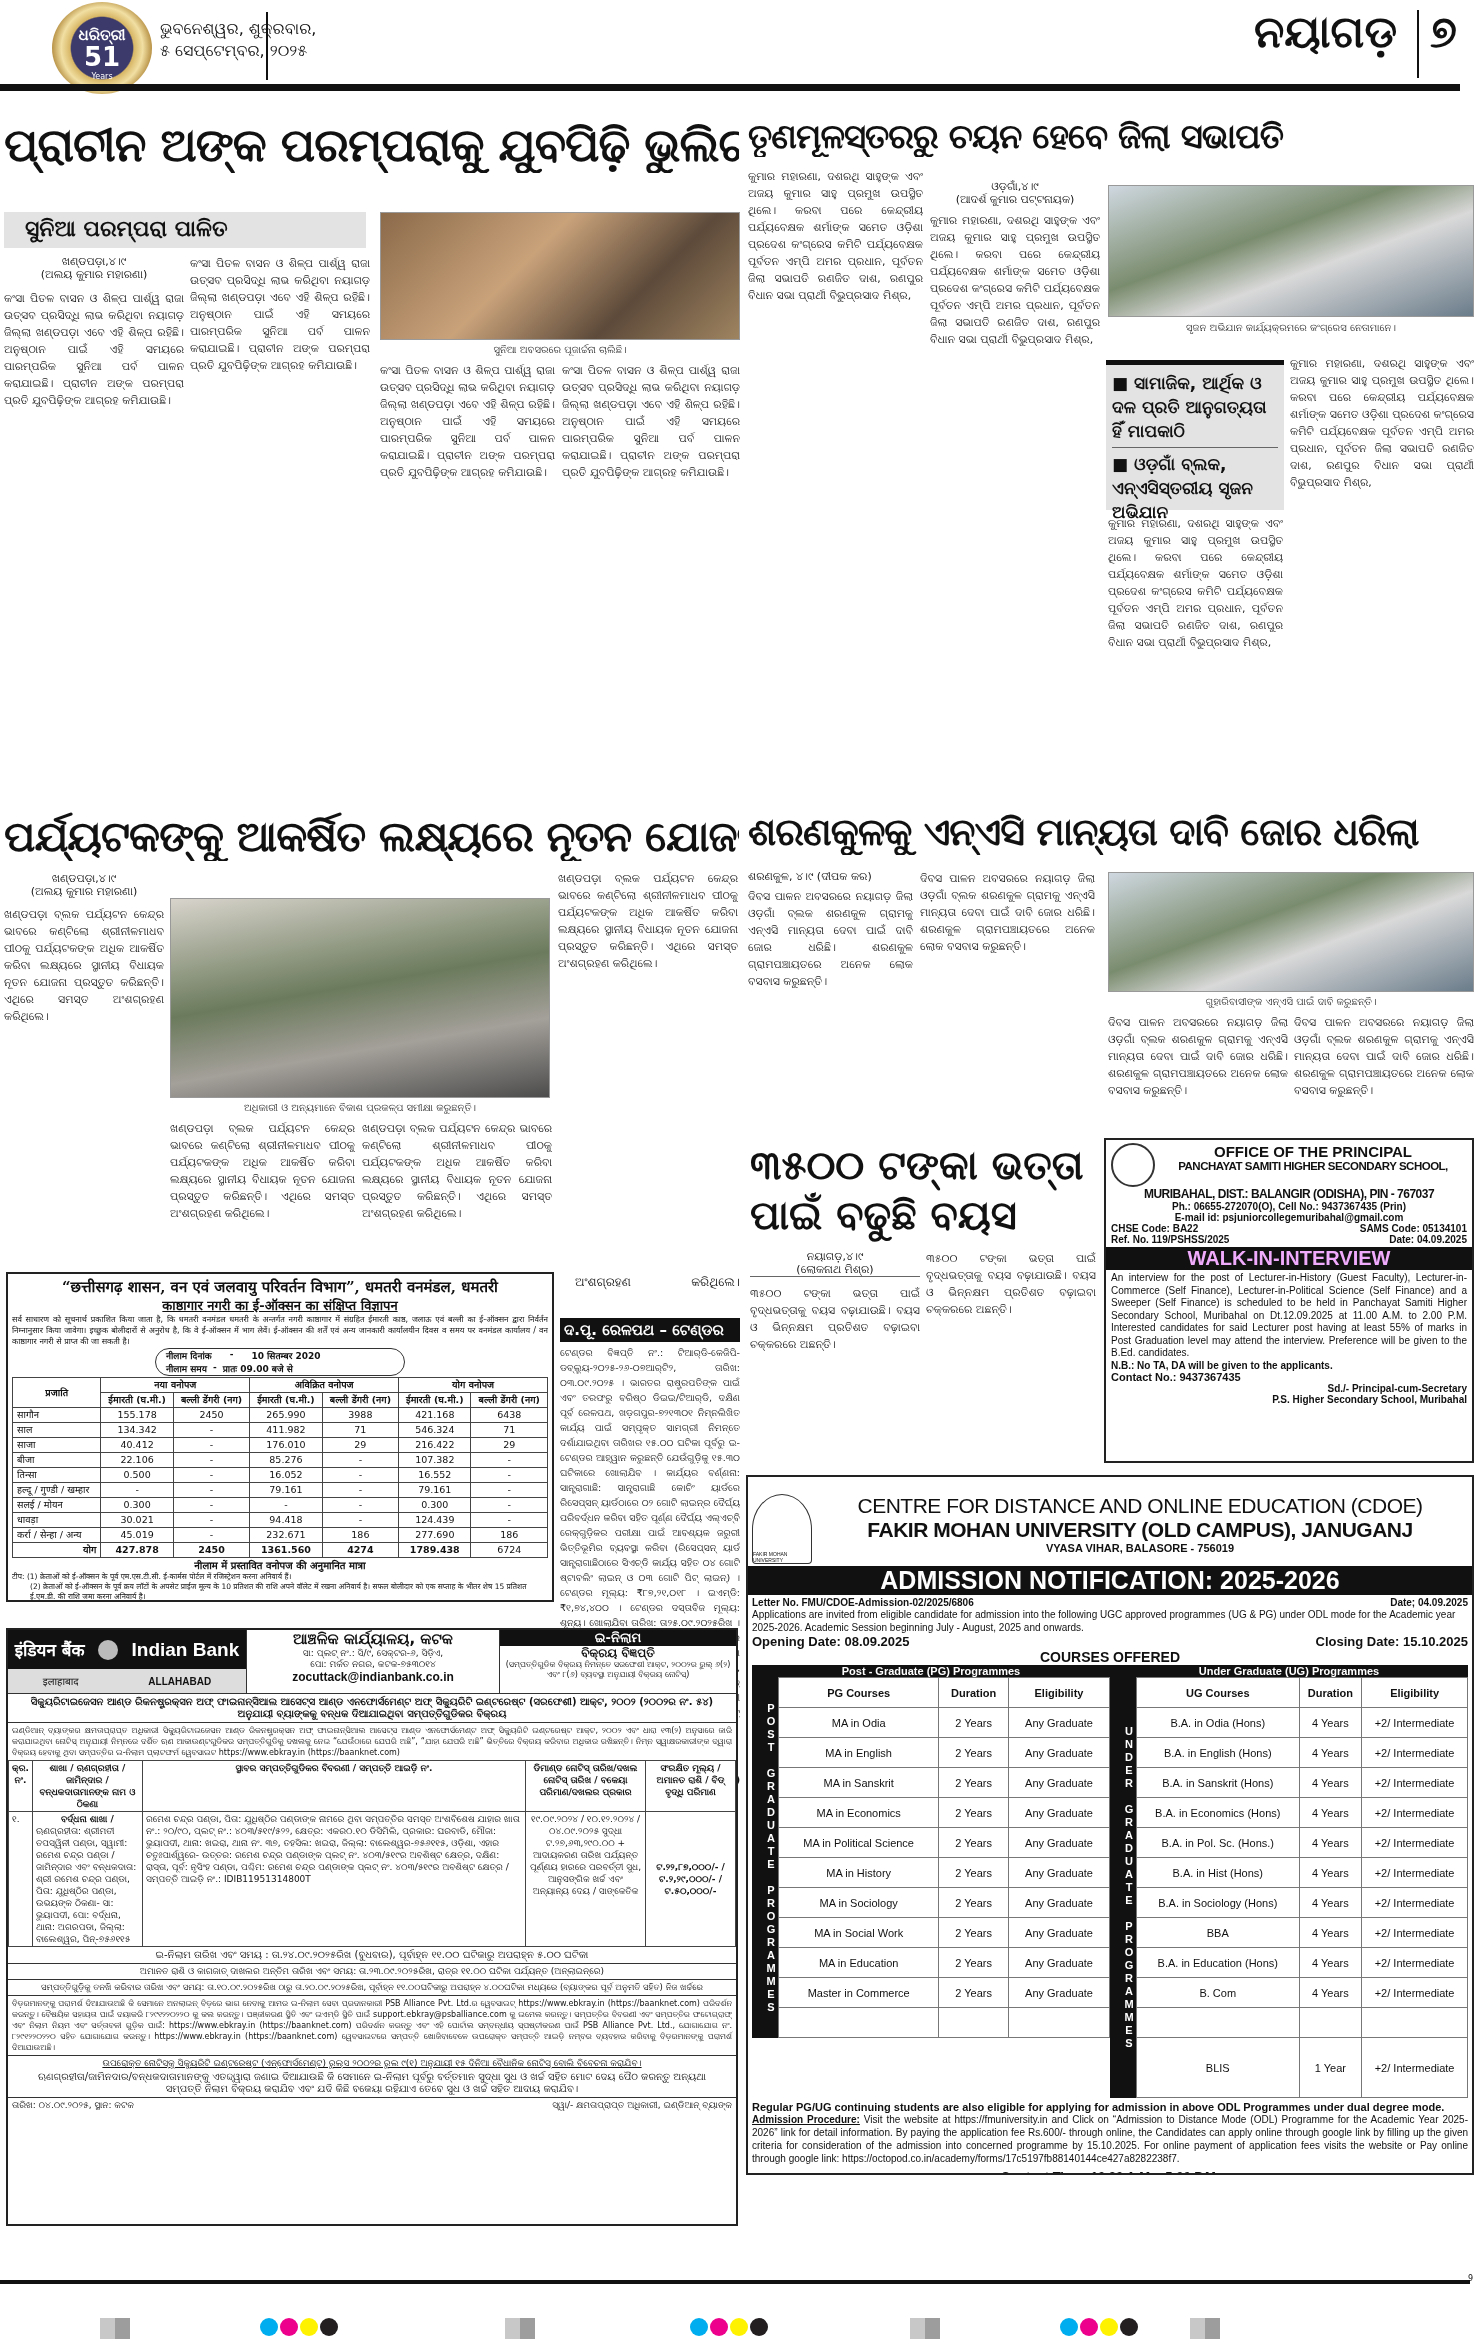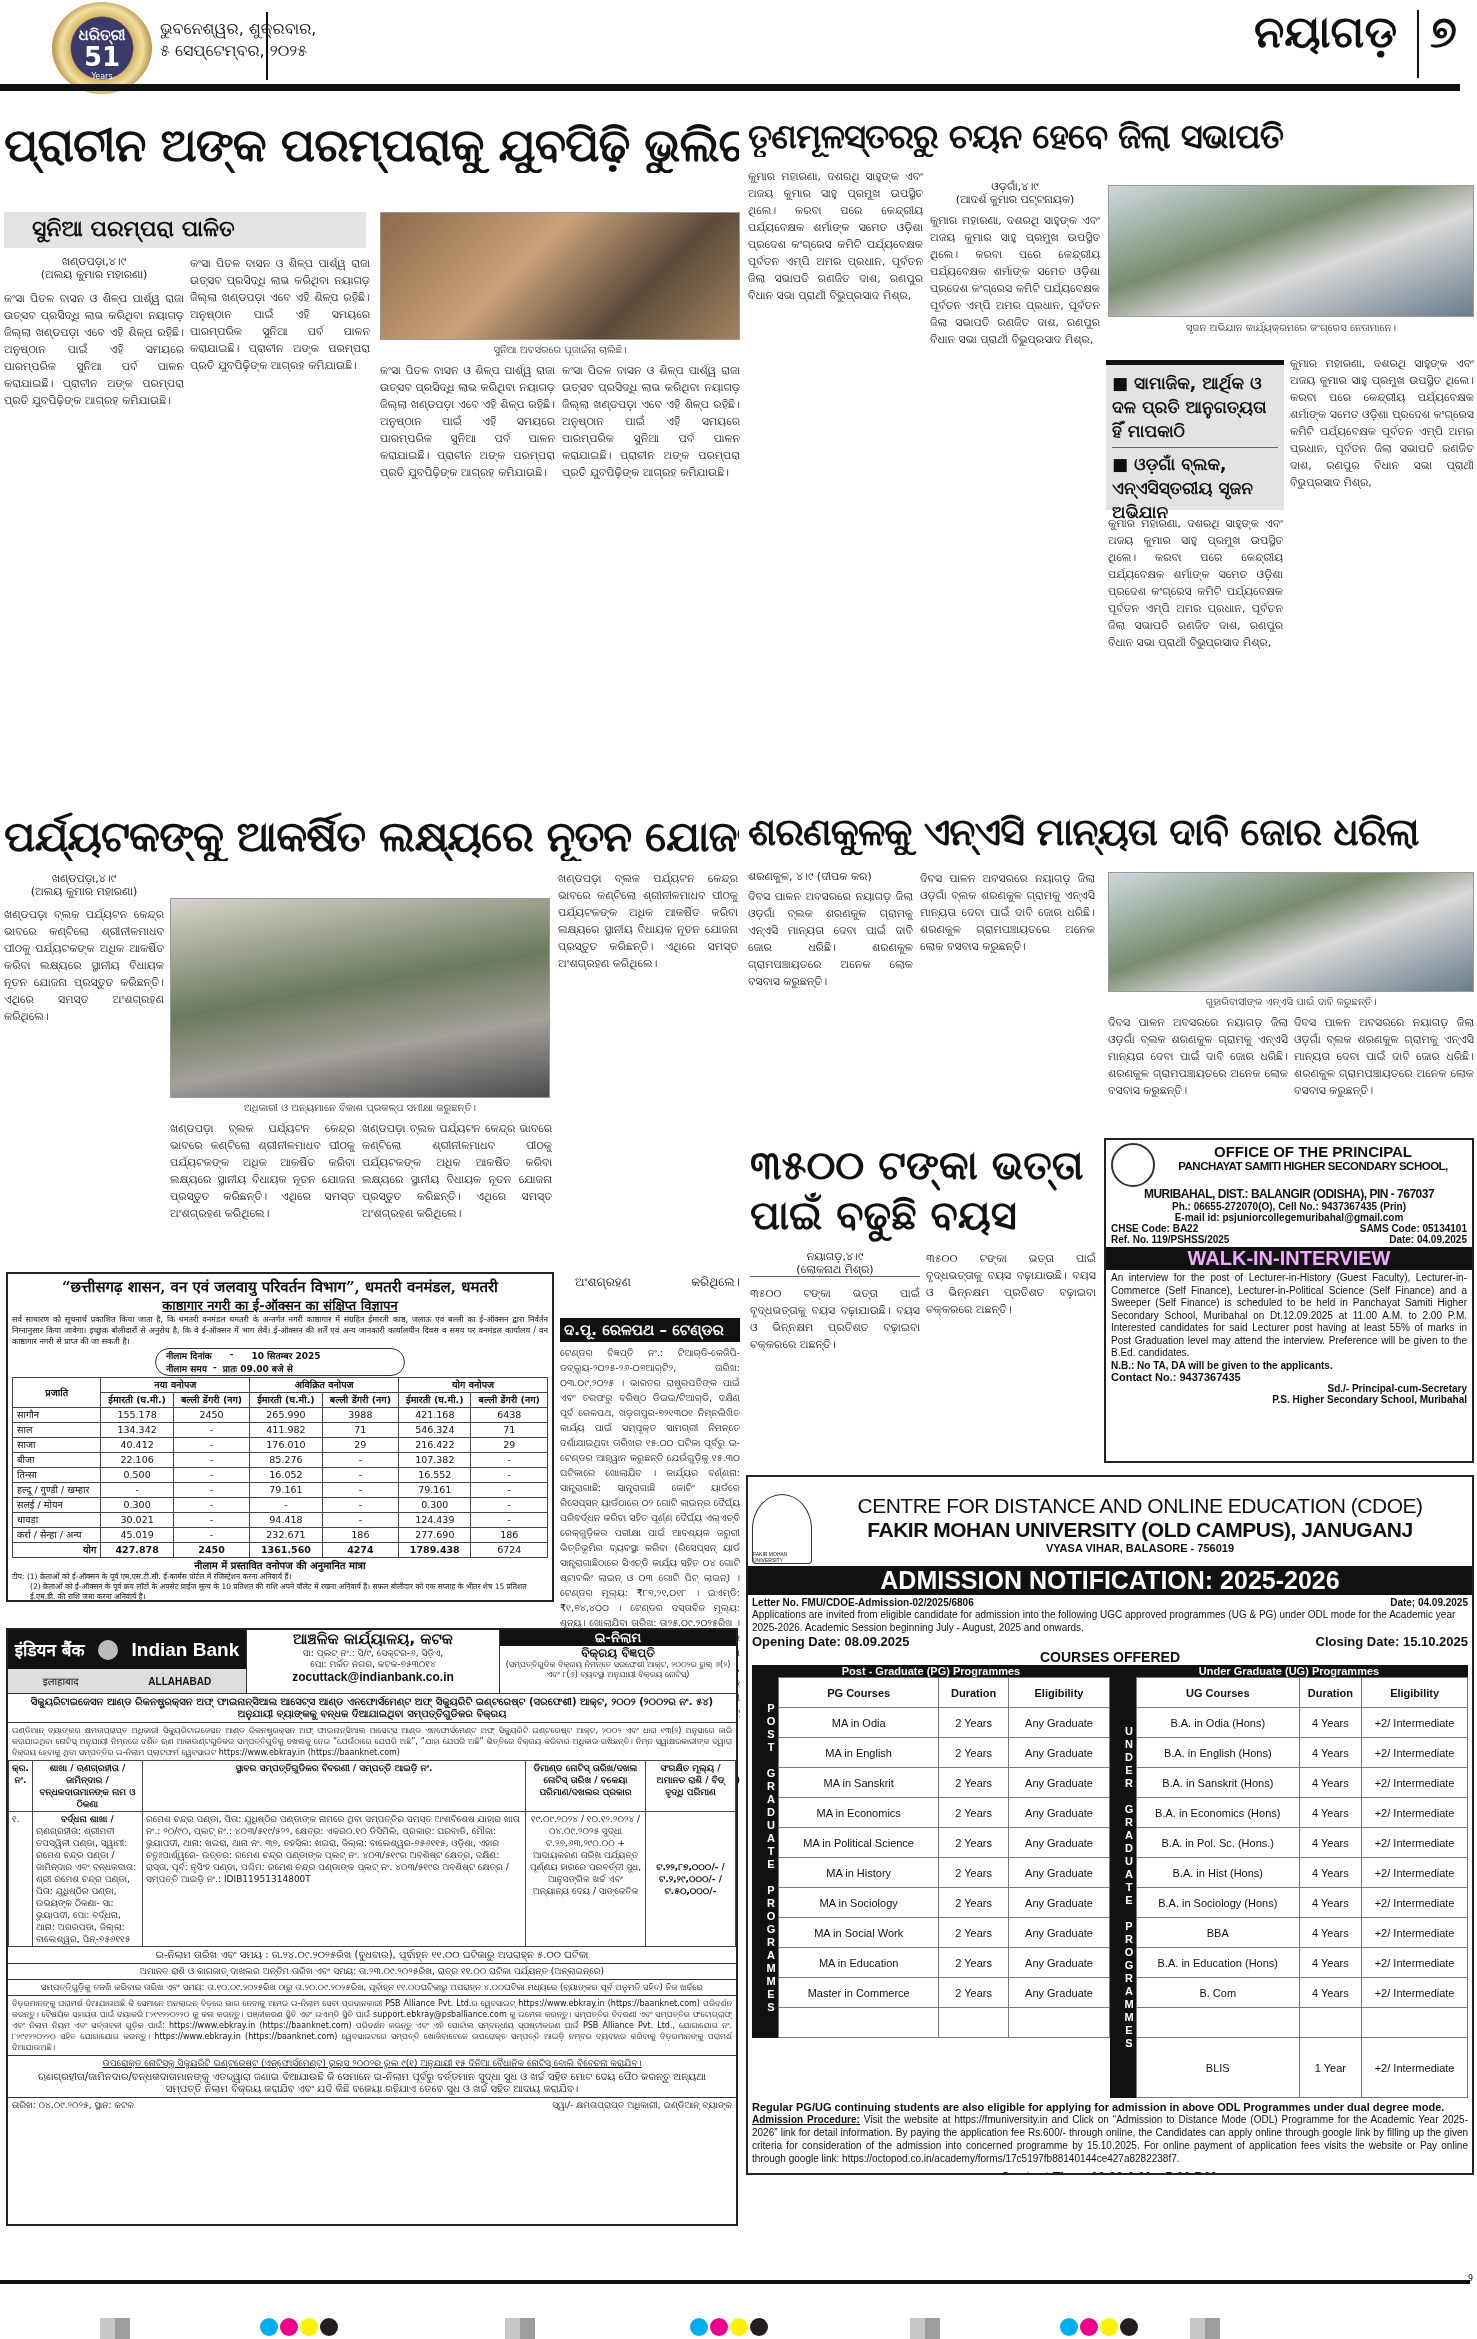--- a/index.html
+++ b/index.html
@@ -44,21 +44,21 @@
   <div>ଭୁବନେଶ୍ୱର, ଶୁକ୍ରବାର,</div>
   <div>୫ ସେପ୍ଟେମ୍ବର, ୨୦୨୫</div>
 </div>
 <div class="abs vline" style="left:266px;top:12px;height:68px"></div>
 <div class="abs pagename">ନୟାଗଡ଼</div>
 <div class="abs vline" style="right:58px;top:10px;height:68px"></div>
 <div class="abs pagenum">୭</div>
 <div class="abs hline" style="left:0;top:84px;width:1460px"></div>
 
 <div class="abs headline" style="left:4px;top:118px;font-size:46px;width:735px;overflow:hidden">ପ୍ରାଚୀନ ଅଙ୍କ ପରମ୍ପରାକୁ ଯୁବପିଢ଼ି ଭୁଲିଗଲେଣି</div>
-<div class="abs boxgray" style="left:4px;top:212px;width:362px;height:36px;padding:4px 28px;font-size:22px;font-weight:bold">ସୁନିଆ ପରମ୍ପରା ପାଳିତ</div>
+<div class="abs boxgray" style="left:4px;top:212px;width:362px;height:36px;padding:4px 21px;font-size:22px;font-weight:bold">ସୁନିଆ ପରମ୍ପରା ପାଳିତ</div>
 <div class="abs" style="left:4px;top:255px;width:180px;text-align:center;font-size:11px">
   <div>ଖଣ୍ଡପଡ଼ା,୪।୯</div>
   <div>(ଅଲୟ କୁମାର ମହାରଣା)</div>
 </div>
 <div class="abs body-txt" style="left:4px;top:290px;width:180px;height:510px">କଂସା ପିତଳ ବାସନ ଓ ଶିଳ୍ପ ପାର୍ଶ୍ୱ ରାଜା ଉତ୍ସବ ପ୍ରସିଦ୍ଧି ଲାଭ କରିଥିବା ନୟାଗଡ଼ ଜିଲ୍ଲା ଖଣ୍ଡପଡ଼ା ଏବେ ଏହି ଶିଳ୍ପ ରହିଛି। ଅନୁଷ୍ଠାନ ପାଇଁ ଏହି ସମୟରେ ପାରମ୍ପରିକ ସୁନିଆ ପର୍ବ ପାଳନ କରାଯାଇଛି। ପ୍ରାଚୀନ ଅଙ୍କ ପରମ୍ପରା ପ୍ରତି ଯୁବପିଢ଼ିଙ୍କ ଆଗ୍ରହ କମିଯାଉଛି।</div>
 <div class="abs body-txt" style="left:190px;top:255px;width:180px;height:545px">କଂସା ପିତଳ ବାସନ ଓ ଶିଳ୍ପ ପାର୍ଶ୍ୱ ରାଜା ଉତ୍ସବ ପ୍ରସିଦ୍ଧି ଲାଭ କରିଥିବା ନୟାଗଡ଼ ଜିଲ୍ଲା ଖଣ୍ଡପଡ଼ା ଏବେ ଏହି ଶିଳ୍ପ ରହିଛି। ଅନୁଷ୍ଠାନ ପାଇଁ ଏହି ସମୟରେ ପାରମ୍ପରିକ ସୁନିଆ ପର୍ବ ପାଳନ କରାଯାଇଛି। ପ୍ରାଚୀନ ଅଙ୍କ ପରମ୍ପରା ପ୍ରତି ଯୁବପିଢ଼ିଙ୍କ ଆଗ୍ରହ କମିଯାଉଛି।</div>
 <div class="abs photo" style="left:380px;top:212px;width:360px;height:128px"></div>
 <div class="abs caption" style="left:380px;top:344px;width:360px">ସୁନିଆ ଅବସରରେ ପୂଜାର୍ଚ୍ଚନା ଚାଲିଛି।</div>
 <div class="abs body-txt" style="left:380px;top:362px;width:175px;height:438px">କଂସା ପିତଳ ବାସନ ଓ ଶିଳ୍ପ ପାର୍ଶ୍ୱ ରାଜା ଉତ୍ସବ ପ୍ରସିଦ୍ଧି ଲାଭ କରିଥିବା ନୟାଗଡ଼ ଜିଲ୍ଲା ଖଣ୍ଡପଡ଼ା ଏବେ ଏହି ଶିଳ୍ପ ରହିଛି। ଅନୁଷ୍ଠାନ ପାଇଁ ଏହି ସମୟରେ ପାରମ୍ପରିକ ସୁନିଆ ପର୍ବ ପାଳନ କରାଯାଇଛି। ପ୍ରାଚୀନ ଅଙ୍କ ପରମ୍ପରା ପ୍ରତି ଯୁବପିଢ଼ିଙ୍କ ଆଗ୍ରହ କମିଯାଉଛି।</div>
 <div class="abs body-txt" style="left:562px;top:362px;width:178px;height:438px">କଂସା ପିତଳ ବାସନ ଓ ଶିଳ୍ପ ପାର୍ଶ୍ୱ ରାଜା ଉତ୍ସବ ପ୍ରସିଦ୍ଧି ଲାଭ କରିଥିବା ନୟାଗଡ଼ ଜିଲ୍ଲା ଖଣ୍ଡପଡ଼ା ଏବେ ଏହି ଶିଳ୍ପ ରହିଛି। ଅନୁଷ୍ଠାନ ପାଇଁ ଏହି ସମୟରେ ପାରମ୍ପରିକ ସୁନିଆ ପର୍ବ ପାଳନ କରାଯାଇଛି। ପ୍ରାଚୀନ ଅଙ୍କ ପରମ୍ପରା ପ୍ରତି ଯୁବପିଢ଼ିଙ୍କ ଆଗ୍ରହ କମିଯାଉଛି।</div>
@@ -149,21 +149,21 @@
 </div>
 
 <div class="abs ad" style="left:6px;top:1272px;width:548px;height:330px;padding:2px 4px">
   <div style="font-family:'DejaVu Serif',serif;font-size:15px;font-weight:bold;text-align:center;white-space:nowrap;overflow:hidden">“छत्तीसगढ़ शासन, वन एवं जलवायु परिवर्तन विभाग”, धमतरी वनमंडल, धमतरी</div>
   <div style="font-family:'DejaVu Serif',serif;font-size:13px;font-weight:bold;text-align:center;text-decoration:underline">काष्ठागार नगरी का ई-ऑक्सन का संक्षिप्त विज्ञापन</div>
   <div style="font-size:8px;line-height:11px;text-align:justify">सर्व साधारण को सूचनार्थ प्रकाशित किया जाता है, कि धमतरी वनमंडल धमतरी के अन्तर्गत नगरी काष्ठागार में संग्रहित ईमारती काष्ठ, जलाऊ एवं बल्ली का ई-ऑक्सन द्वारा निर्वर्तन निम्नानुसार किया जावेगा। इच्छुक बोलीदारों से अनुरोध है, कि वे ई-ऑक्सन में भाग लेवें। ई-ऑक्सन की शर्तें एवं अन्य जानकारी कार्यालयीन दिवस व समय पर वनमंडल कार्यालय / वन काष्ठागार नगरी से प्राप्त की जा सकती है।</div>
   <div style="margin:1px auto;width:250px;border:1px solid #333;border-radius:14px;font-size:9px;font-weight:bold;padding:0 10px">
     <div style="display:flex;gap:18px">
         <span>नीलाम दिनांक</span>
         <span>-</span>
-        <span>10 सितम्बर 2025</span>
+        <span>10 सितम्बर 2020</span>
       </div>
     <div style="display:flex;gap:6px">
         <span>नीलाम समय</span>
         <span>-</span>
         <span>प्रातः 09.00 बजे से</span>
       </div>
   </div>
   <table class="hindi-tbl" style="width:100%">
     <thead>
       <tr>

